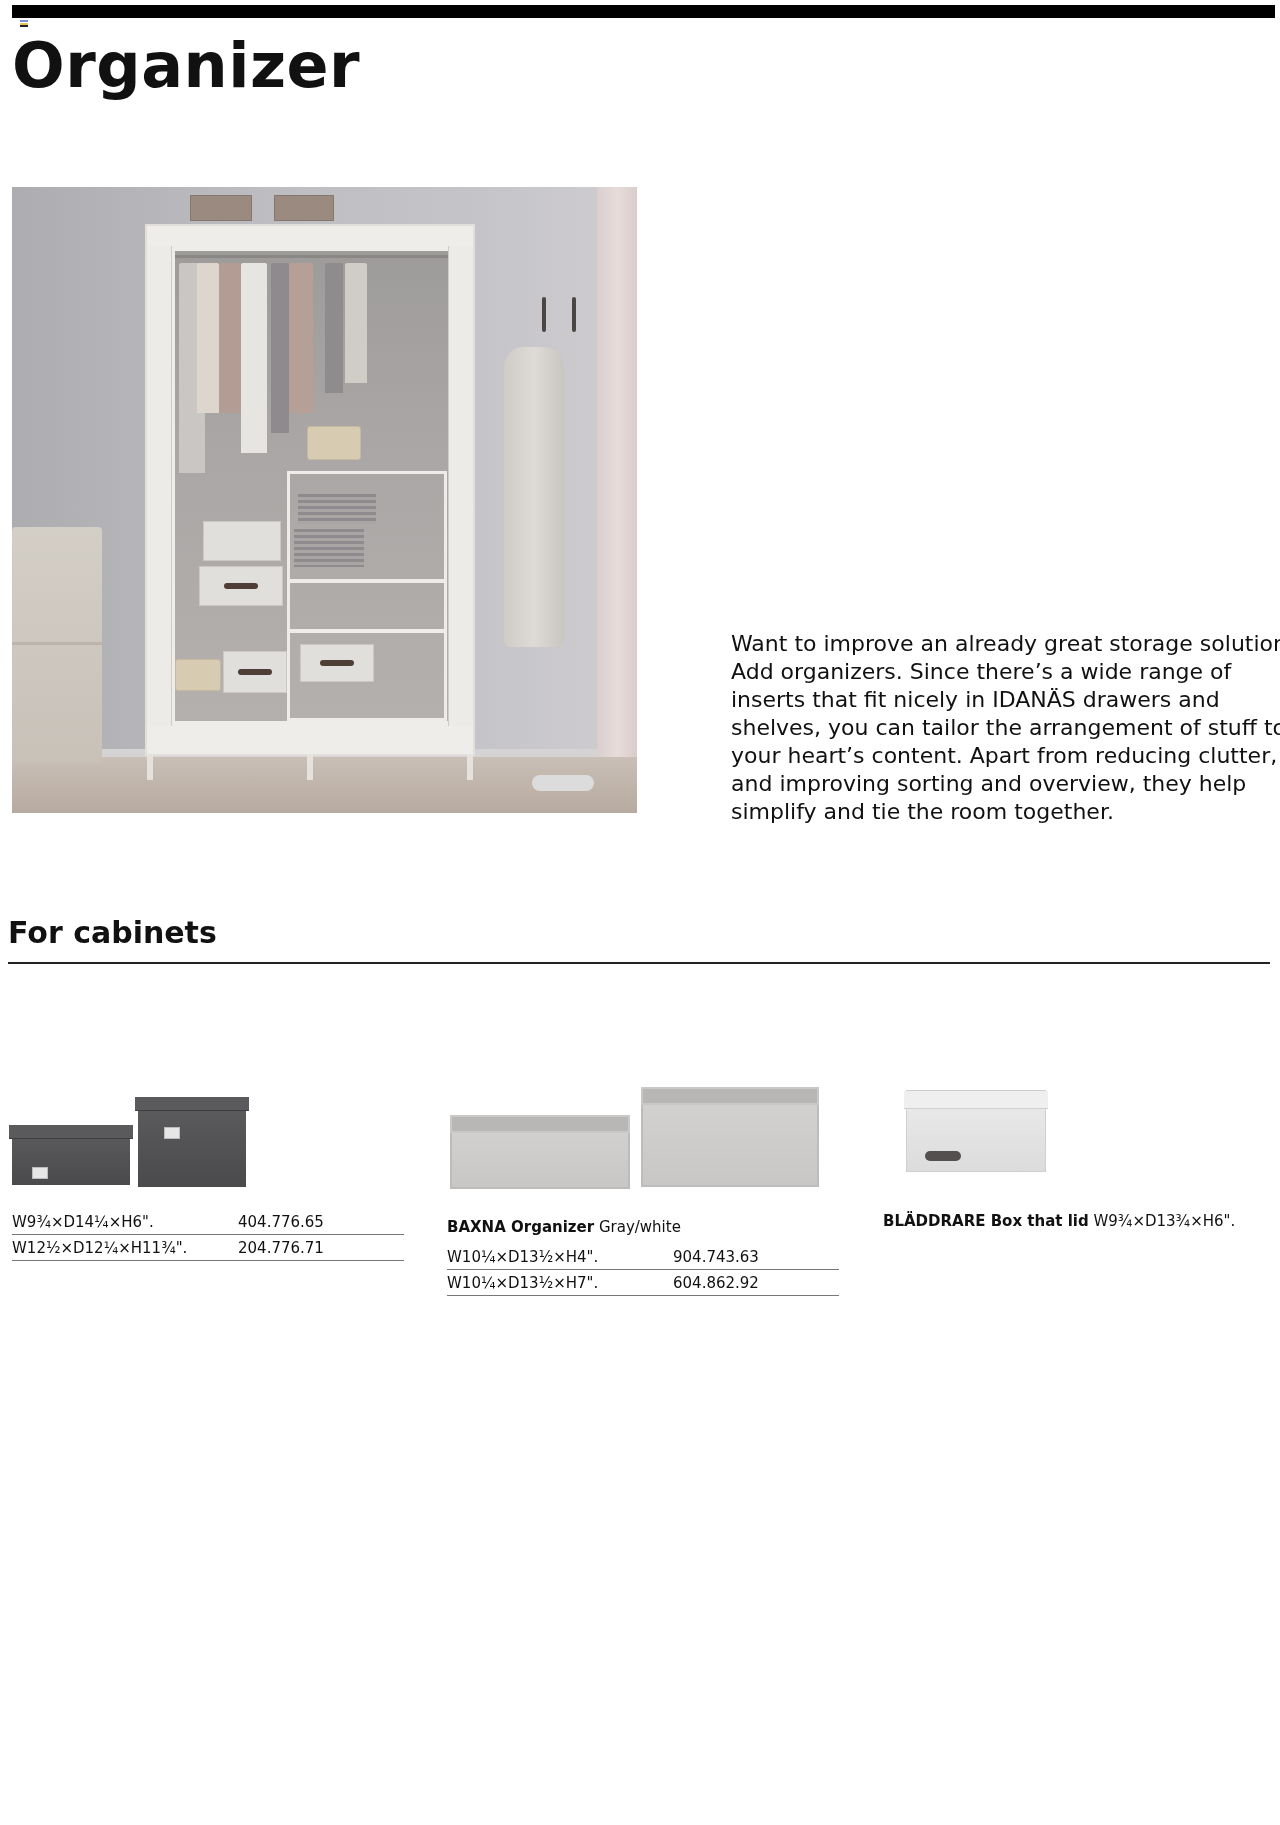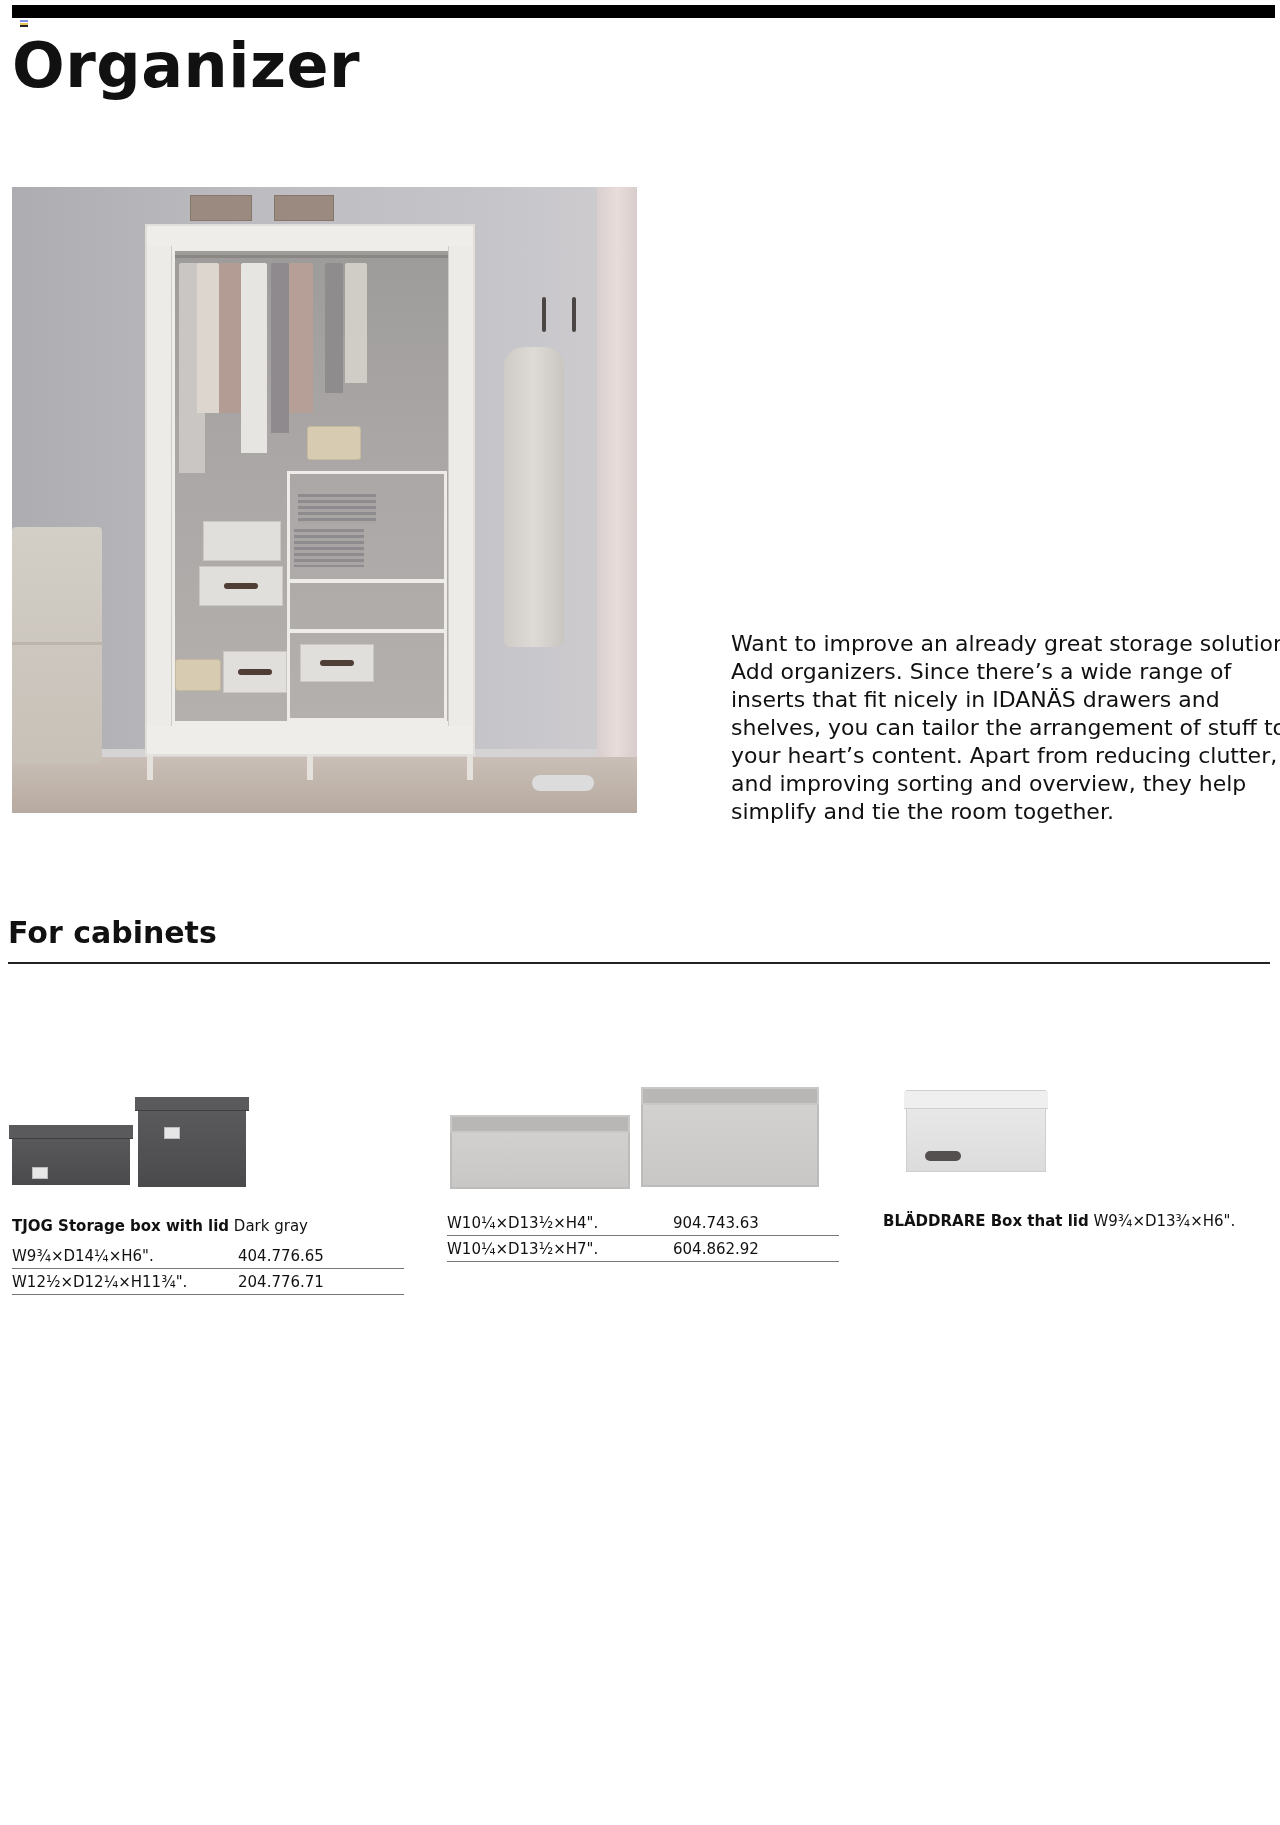--- a/index.html
+++ b/index.html
@@ -158,35 +158,35 @@
 </div>
 
 <div class="pimg" style="left:902px;top:1080px;width:150px;height:100px;" title="Light gray patterned box with lid and dark handle">
   <div class="wbig" style="left:4px;top:10px;width:140px;height:82px;">
       <div class="lid"></div>
       <div class="handle"></div>
     </div>
 </div>
 
 <div class="prod" style="left:12px;top:1209px;width:392px;">
-  <div class="heading">
-    <b>TJOG Storage box with lid</b>
-    <span>Dark gray</span>
-  </div>
   <div class="row">
     <span class="size">W9¾×D14¼×H6".</span>
     <span>404.776.65</span>
   </div>
   <div class="row">
     <span class="size">W12½×D12¼×H11¾".</span>
     <span>204.776.71</span>
   </div>
 </div>
 
 <div class="prod" style="left:447px;top:1210px;width:392px;">
+  <div class="heading">
+    <b>BAXNA Organizer</b>
+    <span>Gray/white</span>
+  </div>
   <div class="row">
     <span class="size">W10¼×D13½×H4".</span>
     <span>904.743.63</span>
   </div>
   <div class="row">
     <span class="size">W10¼×D13½×H7".</span>
     <span>604.862.92</span>
   </div>
 </div>
 

